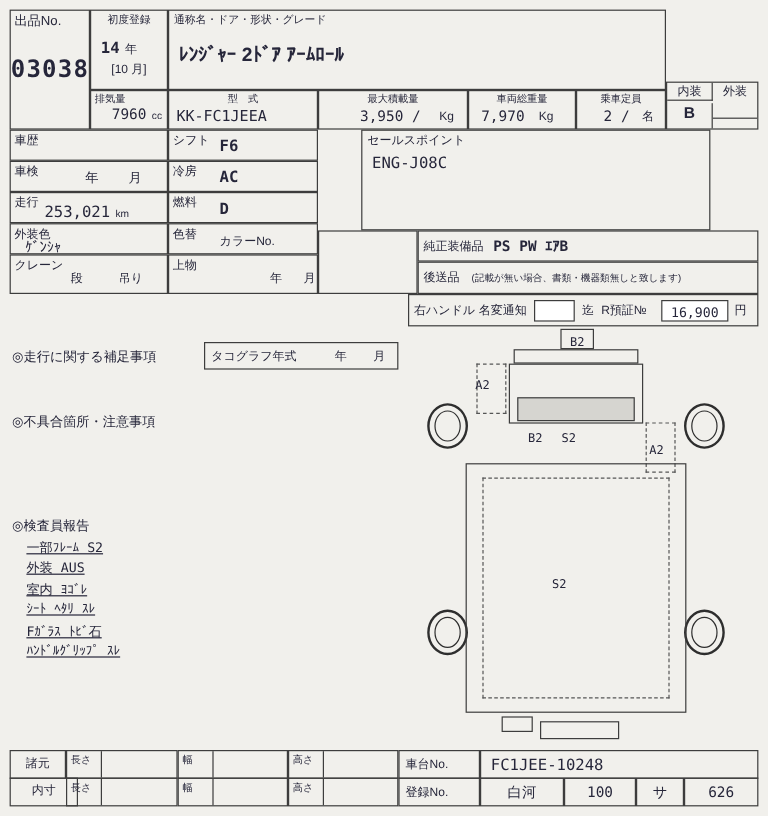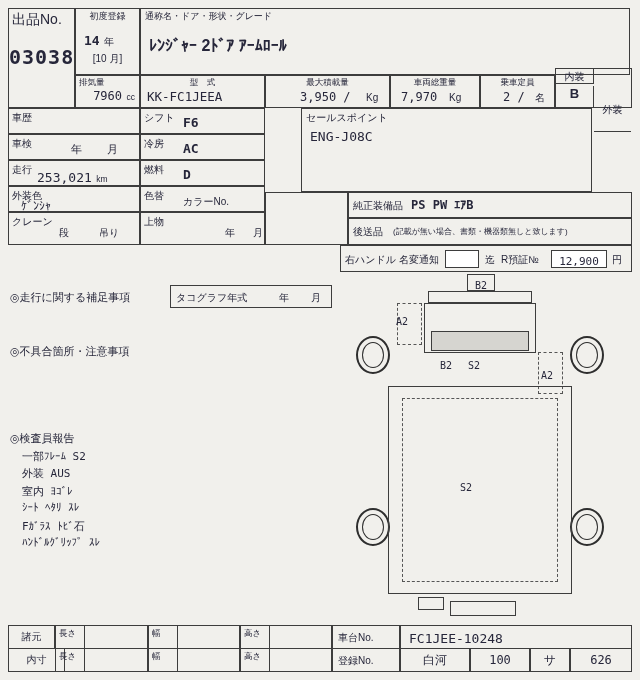--- a/index.html
+++ b/index.html
@@ -14,52 +14,52 @@
   .bx   { position:absolute; border:1px solid #3d3d3d; }
   .dash { position:absolute; border:1px dashed #555; }
   .lbl  { font-size:10px; line-height:1.1; white-space:nowrap; }
   .lbl-s{ font-size:8.5px; line-height:1.1; white-space:nowrap; }
   .val  { font-family:"DejaVu Sans Mono","Liberation Mono",monospace; white-space:nowrap; }
   .big  { font-weight:bold; }
   .ctr  { text-align:center; }
   .wheel { position:absolute; border:2px solid #2e2e2e; border-radius:50%; background:transparent; }
   .wheel > div { position:absolute; inset:4px; border:1px solid #2e2e2e; border-radius:50%; }
   .note { font-size:11px; white-space:nowrap; }
-  .rline { position:absolute; left:22px; font-size:11px; font-family:"DejaVu Sans Mono","Liberation Mono",monospace; white-space:nowrap; }
+  .rline { position:absolute; left:22px; font-size:11px; font-family:"DejaVu Sans Mono","Liberation Mono",monospace; white-space:nowrap;text-decoration:underline; }
   .mark { position:absolute; font-size:10px; font-family:"DejaVu Sans Mono","Liberation Mono",monospace; white-space:nowrap; }
   .shade { background:#d6d5d0; }
 </style>
 </head>
 <body>
 
 <div id="sheet">
 
   <div class="bx" style="left:8px; top:8px; width:67px; height:100px;">
-    <div class="abs lbl" style="left:3px; top:3px; font-size:14px;">出品No.</div>
+    <div class="abs lbl" style="left:3px; top:3px; font-size:11px;">出品No.</div>
     <div class="abs val big ctr" style="left:0; right:0; top:36px; font-size:20px; letter-spacing:1px;">03038</div>
   </div>
 
   <div class="bx" style="left:75px; top:8px; width:65px; height:67px;">
     <div class="abs lbl ctr" style="left:0; right:0; top:3px; font-size:9px;">初度登録</div>
     <div class="abs" style="left:8px; top:22px; white-space:nowrap;">
       <span class="val big" style="font-size:13px;">14</span>
       <span class="lbl">年</span>
     </div>
     <div class="abs ctr lbl" style="left:0; right:0; top:44px;">[10 月]</div>
   </div>
 
-  <div class="bx" style="left:140px; top:8px; width:490px; height:67px;">
+  <div class="bx" style="left:140px; top:8px; width:415px; height:67px;">
     <div class="abs lbl-s" style="left:4px; top:3px; font-size:9px;">通称名・ドア・形状・グレード</div>
     <div class="abs big" style="left:8px; top:28px; font-size:16px; white-space:nowrap;">ﾚﾝｼﾞｬｰ 2ﾄﾞｱ ｱｰﾑﾛｰﾙ</div>
   </div>
 
 
   <div class="bx" style="left:555px; top:68px; width:77px; height:40px;">
     <div class="abs lbl ctr" style="left:0; top:0; width:38px; height:15px; line-height:15px; border-right:1px solid #3d3d3d; border-bottom:1px solid #3d3d3d;">内装</div>
-    <div class="abs lbl ctr" style="left:38px; right:0; top:0; height:30px; line-height:15px; border-bottom:1px solid #3d3d3d;margin-top:33px;">外装</div>
+    <div class="abs lbl ctr" style="left:38px; right:0; top:0; height:30px; line-height:15px; border-bottom:1px solid #3d3d3d;">外装</div>
     <div class="abs big ctr" style="left:0; top:17px; width:38px; font-size:13px; border-right:1px solid #3d3d3d; height:21px;">B</div>
     <div class="abs big ctr" style="left:38px; right:0; top:17px; font-size:13px;"></div>
   </div>
 
   <div class="bx" style="left:75px; top:75px; width:65px; height:33px;">
     <div class="abs lbl-s" style="left:3px; top:2px;">排気量</div>
     <div class="abs" style="right:4px; bottom:3px; white-space:nowrap;">
       <span class="val" style="font-size:12px;">7960</span>
       <span class="lbl-s">cc</span>
     </div>
@@ -160,21 +160,21 @@
     <div class="abs lbl-s" style="left:44px; top:9px; font-size:8px;">(記載が無い場合、書類・機器類無しと致します)</div>
   </div>
 
   <div class="bx" style="left:340px; top:245px; width:292px; height:27px;">
     <div class="abs lbl" style="left:4px; top:8px;">右ハンドル</div>
     <div class="abs lbl" style="left:58px; top:8px;">名変通知</div>
     <div class="abs" style="left:104px; top:4px; width:34px; height:18px; background:#ffffff; border:1px solid #3d3d3d;"></div>
     <div class="abs lbl" style="left:144px; top:8px;">迄</div>
     <div class="abs lbl" style="left:160px; top:8px;">R預証№</div>
     <div class="abs ctr" style="left:210px; top:4px; width:56px; height:18px; background:#ffffff; border:1px solid #3d3d3d;">
-      <span class="val" style="font-size:11px; line-height:16px;">12,900</span>
+      <span class="val" style="font-size:11px; line-height:16px;">16,900</span>
     </div>
     <div class="abs lbl" style="left:271px; top:8px;">円</div>
   </div>
 
   <div class="abs note" style="left:10px; top:290px;">◎走行に関する補足事項</div>
 
   <div class="bx" style="left:170px; top:285px; width:162px; height:23px;">
     <div class="abs lbl" style="left:5px; top:6px;">タコグラフ年式</div>
     <div class="abs lbl" style="left:108px; top:6px;">年</div>
     <div class="abs lbl" style="left:140px; top:6px;">月</div>

